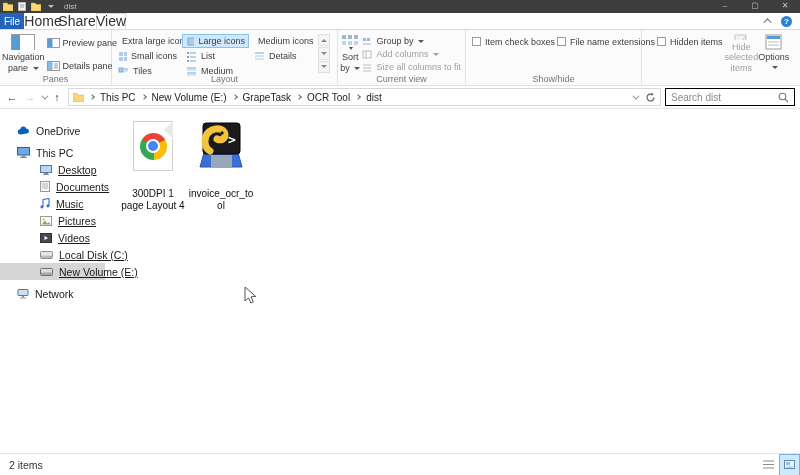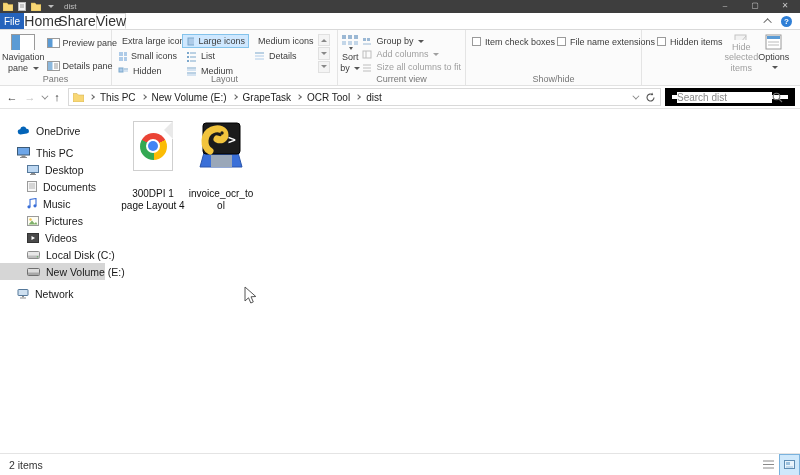--- a/index.html
+++ b/index.html
@@ -47,29 +47,29 @@
 
   
   .navrow { height:23px; border-bottom:1px solid #e4e4e4; background:#fff; display:flex; align-items:center; padding:0 5px; gap:4px; }
   .navbtn { font-size:11px; color:#333; width:14px; text-align:center; }
   .navbtn.disabled { color:#c0c0c0; }
   .chev-sm { width:5px; height:5px; border-right:1px solid #888; border-bottom:1px solid #888; transform:rotate(45deg) translateY(-2px); }
   .addressbox { flex:1; height:18px; border:1px solid #d9d9d9; display:flex; align-items:center; padding:0 4px; gap:3px; background:#fff; }
   .crumb { font-size:10px; color:#222; white-space:nowrap; }
   .crumb-chev { width:4px; height:4px; border-right:1px solid #666; border-bottom:1px solid #666; transform:rotate(-45deg); margin:0 3px; flex:0 0 auto; }
   .addr-right { margin-left:auto; display:flex; align-items:center; gap:8px; }
-  .searchbox { width:130px; height:18px; border:7px solid #000000; display:flex; align-items:center; padding:0 5px; background:#fff; }
+  .searchbox { width:130px; height:18px; border:1px solid #000000; display:flex; align-items:center; padding:0 5px; background:#fff; }
   .searchbox input { border:none; outline:none; flex:1; font-family:inherit; font-size:10px; color:#222; min-width:0; }
   .searchbox input::placeholder { color:#8a8a8a; }
 
   
   .main { display:flex; height:344px; background:#fff; }
   .sidebar { width:105px; padding-top:13px; flex:0 0 auto; }
   .side-item { height:17px; display:flex; align-items:center; gap:6px; padding-left:17px; font-size:10.5px; color:#1a1a1a; white-space:nowrap; }
-  .side-item.lv2 { padding-left:27px; }
+  .side-item.lv2 { padding-left:40px;text-decoration:underline; }
   .side-item.selected { background:#d6d6d6; }
   .side-item svg { flex:0 0 auto; }
   .side-gap { height:5px; }
 
   .filearea { flex:1; position:relative; padding:8px 0 0 14px; display:flex; align-items:flex-start; }
   .file-tile { width:68px; display:flex; flex-direction:column; align-items:center; }
   .file-icon { height:54px; display:flex; align-items:flex-end; justify-content:center; }
   .file-label { font-size:10px; color:#111; text-align:center; line-height:1.18; margin-top:17px; word-wrap:break-word; max-width:66px; }
 
   .cursor { position:absolute; left:244px; top:286px; z-index:50; }
@@ -205,21 +205,21 @@
             <line x1="1" y1="8" x2="10" y2="8" stroke="#aecbe8"></line>
           </svg>
         <span>Details</span>
       </div>
       <div class="gcell">
         <svg width="11" height="11">
             <rect x="1" y="2" width="4" height="4" fill="#aecbe8" stroke="#7ba7cc"></rect>
             <line x1="6" y1="3" x2="10" y2="3" stroke="#7ba7cc"></line>
             <line x1="6" y1="5" x2="10" y2="5" stroke="#aecbe8"></line>
           </svg>
-        <span>Hidden</span>
+        <span>Tiles</span>
       </div>
       <div class="gcell">
         <svg width="11" height="11">
             <line x1="1" y1="2" x2="10" y2="2" stroke="#7ba7cc"></line>
             <line x1="1" y1="4" x2="10" y2="4" stroke="#aecbe8"></line>
             <line x1="1" y1="7" x2="10" y2="7" stroke="#7ba7cc"></line>
             <line x1="1" y1="9" x2="10" y2="9" stroke="#aecbe8"></line>
           </svg>
         <span>Medium</span>
       </div>

